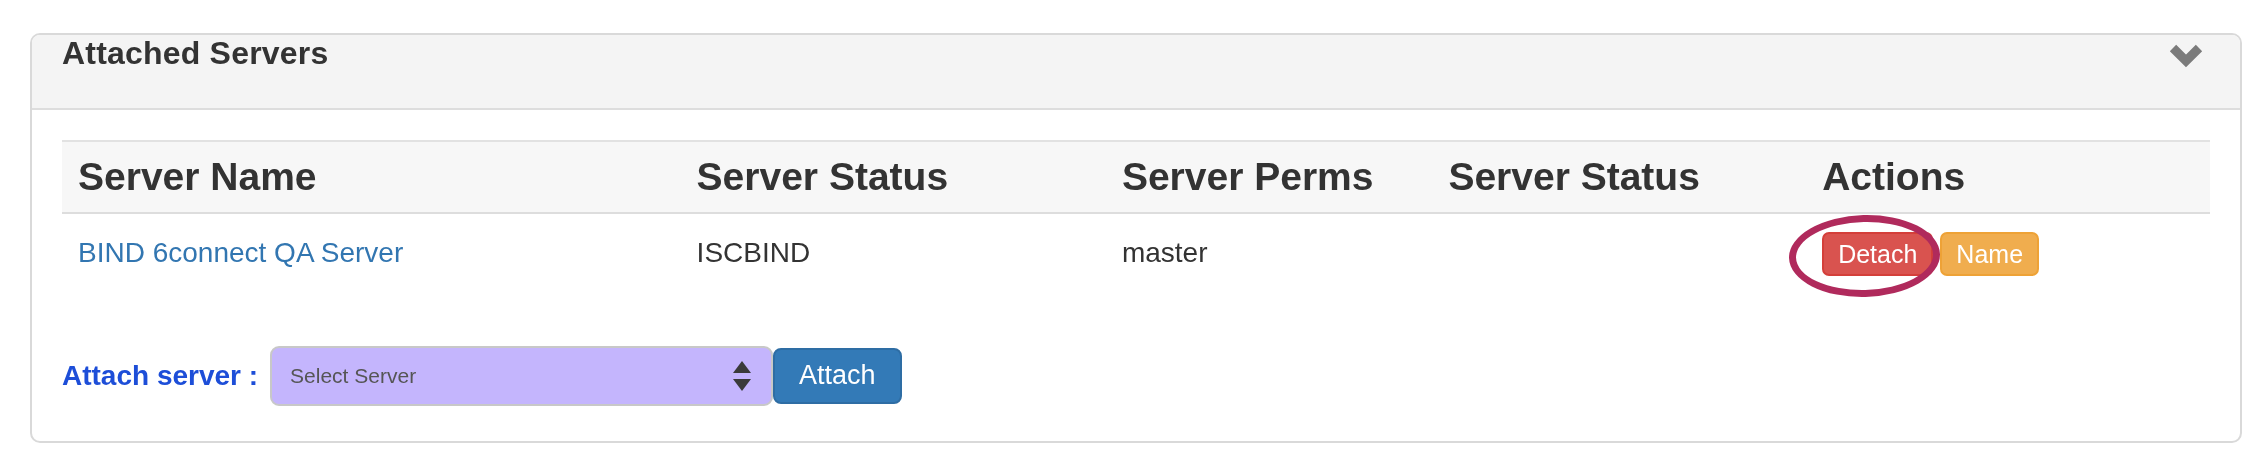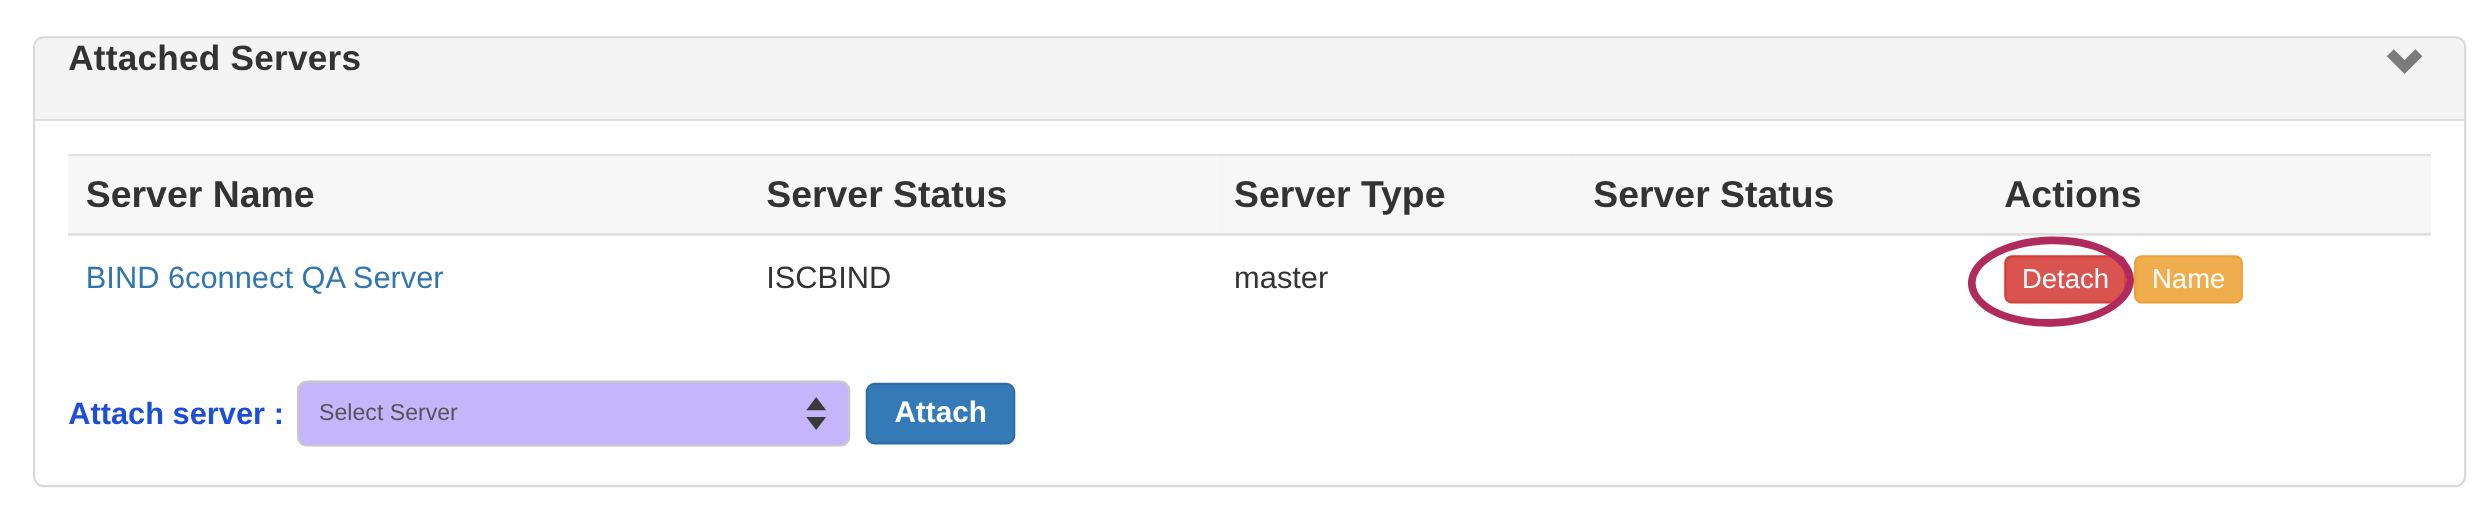--- a/index.html
+++ b/index.html
@@ -51,21 +51,21 @@
     width: 100%;
     border-collapse: collapse;
     table-layout: fixed;
   }
   table.servers thead th {
     background: #f7f7f7;
     border-top: 2px solid #e2e2e2;
     border-bottom: 2px solid #ddd;
     padding: 15px 16px;
     text-align: left;
-    font-size: 34px;
+    font-size: 39px;
     line-height: 40px;
     font-weight: bold;
     color: #333;
   }
   table.servers tbody td {
     padding: 16px;
     font-size: 28px;
     line-height: 44px;
     vertical-align: middle;
     color: #333;
@@ -140,31 +140,29 @@
     border-right: 9px solid transparent;
     border-bottom: 12px solid #3a3a3a;
   }
   .caret-down {
     width: 0; height: 0;
     border-left: 9px solid transparent;
     border-right: 9px solid transparent;
     border-top: 12px solid #3a3a3a;
   }
   .btn-attach {
-    margin-left: 14px;
     height: 56px;
     padding: 0 24px;
     background: #337ab7;
     border: 2px solid #2e6da4;
     border-radius: 8px;
     color: #fff;
     font-family: "Liberation Sans", sans-serif;
     font-size: 27px;
     cursor: pointer;
-    font-weight: bold;
   }
 
   
   .annotation-ellipse {
     position: absolute;
     left: 1789px; top: 215px;
     width: 151px; height: 82px;
     border: 7px solid #b02a5c;
     border-radius: 50%;
     transform: rotate(-1.5deg);
@@ -197,21 +195,21 @@
           <col style="width:28.8%">
           <col style="width:19.8%">
           <col style="width:15.2%">
           <col style="width:17.4%">
           <col style="width:18.8%">
         </colgroup>
         <thead>
           <tr>
             <th>Server Name</th>
             <th>Server Status</th>
-            <th>Server Type</th>
+            <th>Server Perms</th>
             <th>Server Status</th>
             <th>Actions</th>
           </tr>
         </thead>
         <tbody>
           <tr>
             <td>
               <a class="server-link">BIND 6connect QA Server</a>
             </td>
             <td>ISCBIND</td>

